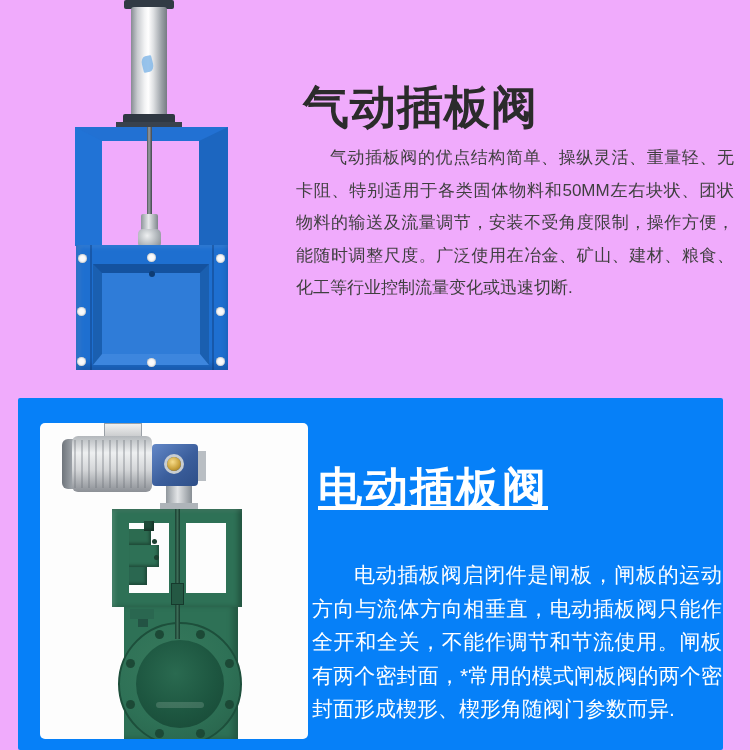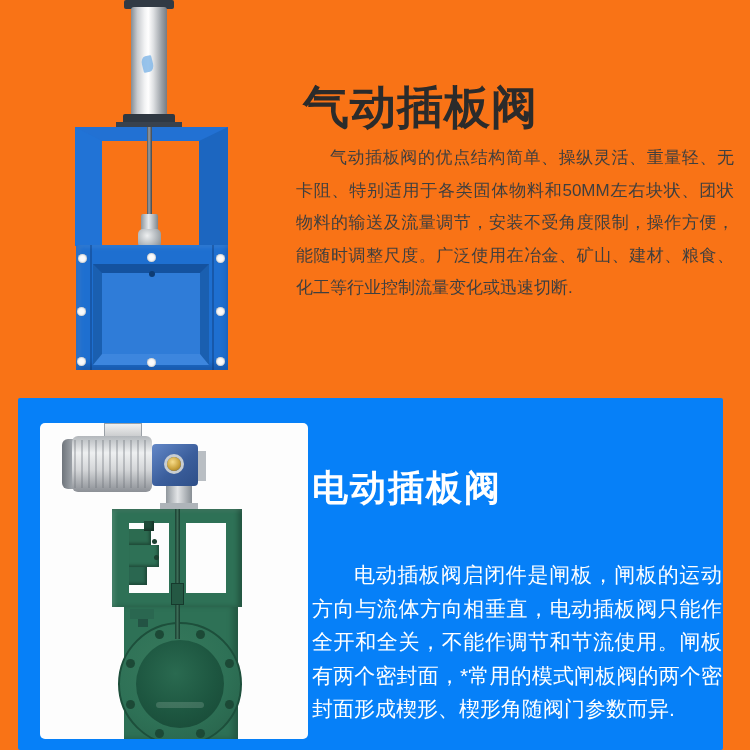--- a/index.html
+++ b/index.html
@@ -5,21 +5,21 @@
   :root{
     --banner-blue:#0680f8;
     --valve-blue:#1e6fd0;
     --valve-green:#2e7156;
     --title-dark:#2b2b2b;
     --body-text:#3f3f3f;
     --banner-text:#ffffff;
   }
   *{margin:0;padding:0;box-sizing:border-box;}
   body{background:#ffffff;font-family:"Liberation Sans","DejaVu Sans",sans-serif;}
-  .page{position:relative;width:750px;height:750px;background:#f97316;overflow:hidden;}
+  .page{position:relative;width:750px;height:750px;background:#f0abfc;overflow:hidden;}
   .abs{position:absolute;}
 
   
   .pneu-title{left:303px;top:82px;font-size:46px;line-height:50px;font-weight:bold;
     color:var(--title-dark);letter-spacing:1px;}
   .pneu-text{left:296px;top:142px;width:438px;font-size:17px;line-height:32.6px;
     color:var(--body-text);text-indent:2em;text-align:justify;}
 
   
   .pneu-photo{left:0;top:0;width:300px;height:430px;}
@@ -46,22 +46,22 @@
     border-top:9px solid #14529f;border-left:9px solid #1a5fb0;
     border-right:9px solid #1a5fb0;border-bottom:11px solid #3d86de;}
   .tiny-hole{left:149px;top:271px;width:6px;height:6px;border-radius:50%;background:#0e3c74;}
   .bolt{width:9px;height:9px;border-radius:50%;background:#fafbfc;box-shadow:inset 0 0 2px #8a8f94;}
   .b1{left:78px;top:254px;} .b2{left:147px;top:253px;} .b3{left:216px;top:254px;}
   .b4{left:77px;top:307px;} .b5{left:216px;top:307px;}
   .b6{left:77px;top:357px;} .b7{left:147px;top:358px;} .b8{left:216px;top:357px;}
 
   
   .banner{left:18px;top:398px;width:705px;height:352px;background:var(--banner-blue);border-radius:2px;}
-  .banner-title{left:294px;top:66px;font-size:36px;line-height:48px;font-weight:bold;
-    color:var(--banner-text);letter-spacing:2px;}
+  .banner-title{left:300px;top:66px;font-size:44px;line-height:48px;font-weight:bold;
+    color:var(--banner-text);letter-spacing:2px;text-decoration:underline;}
   .banner-text{left:294px;top:160px;width:410px;font-size:21px;line-height:33.5px;
     color:var(--banner-text);text-indent:2em;text-align:justify;}
   .card{left:22px;top:25px;width:268px;height:316px;background:#fdfdfd;border-radius:5px;overflow:hidden;}
 
   
   .motor-tbox{left:64px;top:0;width:38px;height:16px;border:1px solid #9aa0a6;
     background:linear-gradient(#f0f0f0,#c6c8ca);}
   .motor-cap{left:22px;top:16px;width:14px;height:50px;border-radius:6px 0 0 6px;
     background:linear-gradient(90deg,#6f757c,#aeb3b8);}
   .motor-body{left:32px;top:13px;width:80px;height:56px;border-radius:6px;

